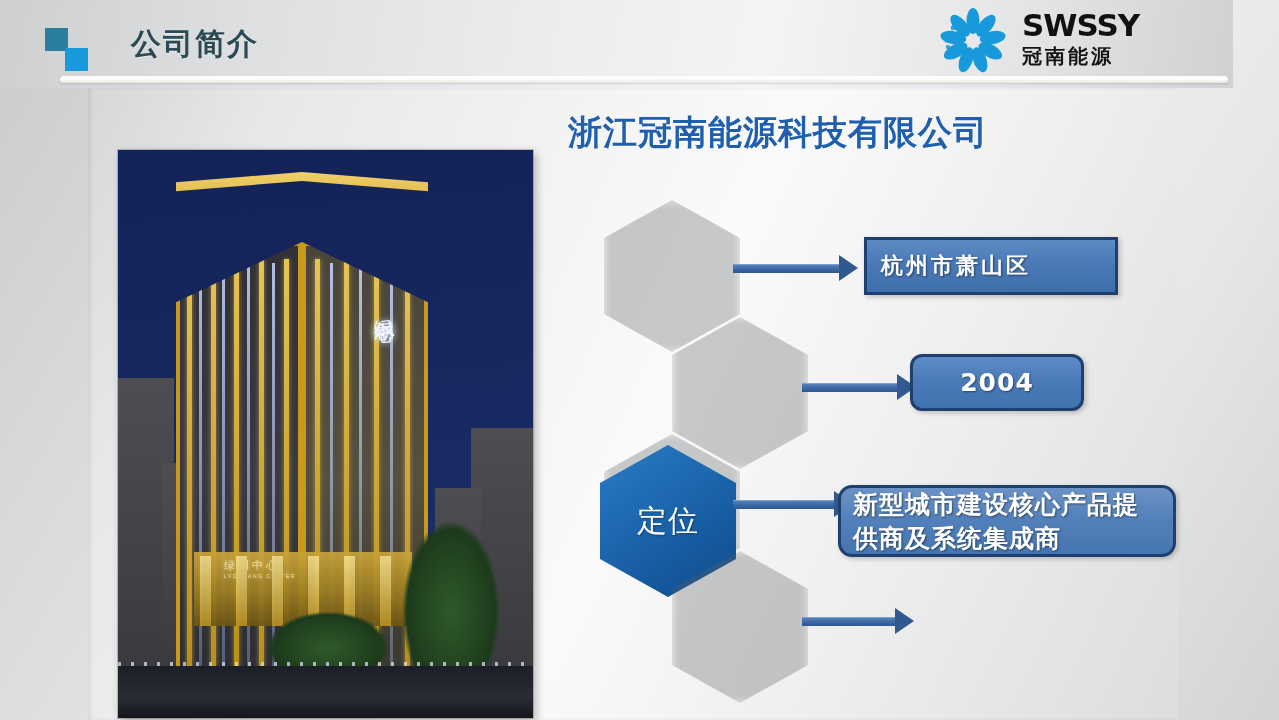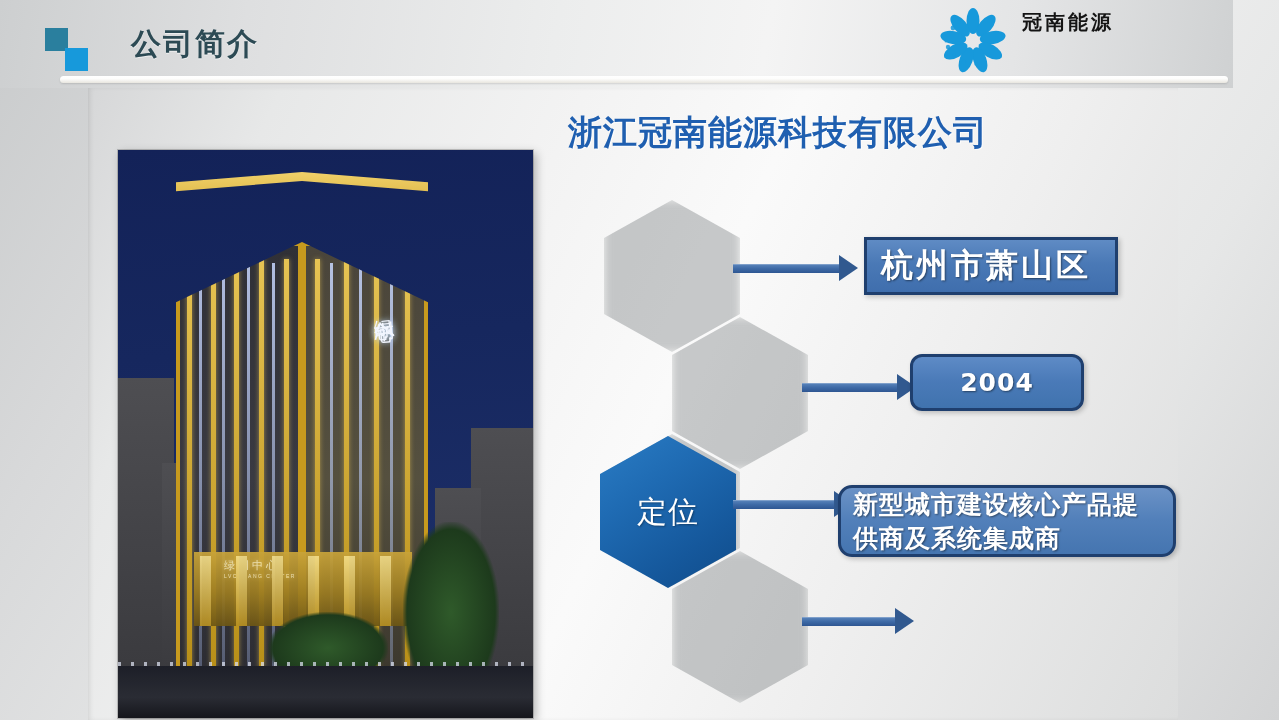--- a/index.html
+++ b/index.html
@@ -117,21 +117,21 @@
     display: flex; align-items: center;
     color: #ffffff; font-weight: bold;
     text-shadow: 1px 1px 2px rgba(0,0,0,0.45);
     box-shadow: 2px 2px 5px rgba(0,0,0,0.22);
   }
   .lbl-1 {
     background: linear-gradient(180deg, #5f8bc4 0%, #4a79b6 45%, #3f6ead 100%);
     border: 3px solid #1f3f6e;
     border-radius: 0;
     padding: 0 14px;
-    font-size: 32px; letter-spacing: 3px;
+    font-size: 22px; letter-spacing: 3px;
   }
   .lbl-2 {
     background: linear-gradient(180deg, #5e8bc6 0%, #4a7ab8 48%, #4073ae 100%);
     border: 3px solid #1f3f6e;
     border-radius: 12px;
     justify-content: center;
     font-size: 25px; letter-spacing: 1px;
     font-family: "DejaVu Sans", sans-serif;
   }
   .lbl-3, .lbl-4 {
@@ -274,20 +274,21 @@
               <circle cx="-19" cy="14" r="1.9"></circle>
             <circle cx="-9" cy="21" r="2.3"></circle>
               <circle cx="3" cy="23" r="1.7"></circle>
             <circle cx="-27" cy="0" r="1.5"></circle>
               <circle cx="-14" cy="-19" r="1.6"></circle>
           </g>
         </g>
       </svg>
     </div>
     <div class="logo-text">
+      <div class="logo-en">SWSSY</div>
       <div class="logo-cn">冠南能源</div>
     </div>
   </div>
 </div>
 
 <div class="panel"></div>
 
 <div class="photo">
   <div class="sky"></div>
 
@@ -353,21 +354,21 @@
   <div class="hex-shadow" style="left:104px; top:127px;"></div>
   <div class="arrow" style="left:234px; top:184px; width:114px;">
     <div class="shaft" style="width:97px;"></div>
     <div class="head" style="left:95px;"></div>
   </div>
   <div class="lbl lbl-2" style="left:342px; top:164px; width:174px; height:57px;">
     <span>2004</span>
   </div>
 
   <div class="hex-shadow" style="left:36px; top:244px;"></div>
-  <div class="hex" style="left:32px; top:246px;">
+  <div class="hex" style="left:32px; top:255px;">
     <span>定位</span>
   </div>
   <div class="arrow" style="left:165px; top:301px; width:120px;">
     <div class="shaft" style="width:103px;"></div>
     <div class="head" style="left:101px;"></div>
   </div>
   <div class="lbl lbl-3" style="left:270px; top:295px; width:338px; height:72px;">
     <span>新型城市建设核心产品提<br>供商及系统集成商</span>
   </div>
 

